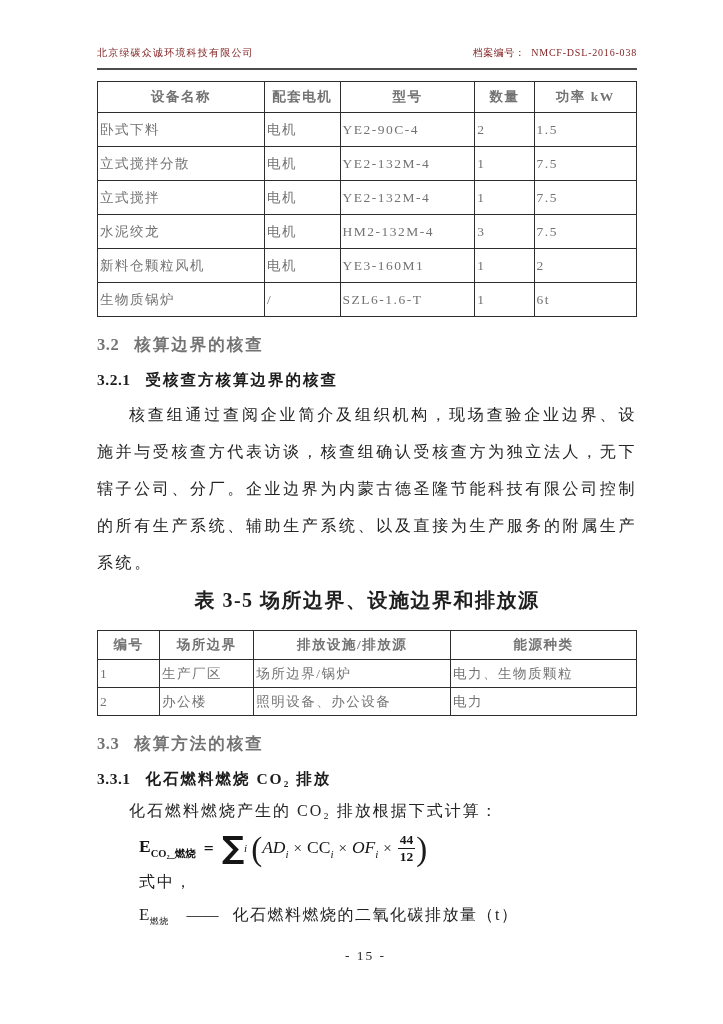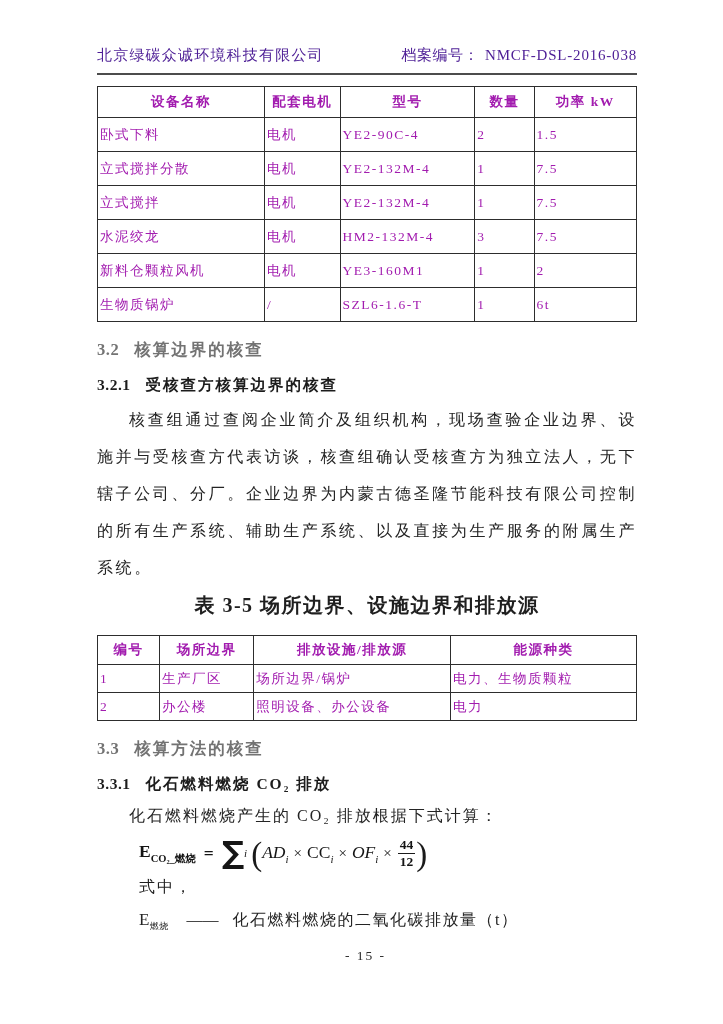--- a/index.html
+++ b/index.html
@@ -10,32 +10,32 @@
     background:#ffffff;
     box-sizing:border-box;
     padding:46px 86px 0 97px;
     font-family:"Liberation Serif","DejaVu Serif",serif;
     color:#1f1f1f;
     overflow:hidden;
   }
   
   .doc-header{
     display:flex;justify-content:space-between;align-items:flex-end;
-    font-size:15px;letter-spacing:1.2px;
+    font-size:10px;letter-spacing:1.2px;
     padding-bottom:8px;border-bottom:2px solid #4c4c4c;
-    color:#4c1d95;
+    color:#7f1d1d;
   }
   .doc-header .file-no{letter-spacing:0.5px;}
   .doc-header .file-no b{font-weight:normal;margin-left:6px;letter-spacing:0.8px;}
   
   table{border-collapse:collapse;width:100%;table-layout:fixed;}
   .tbl{margin-top:11px;font-size:13.5px;}
   .tbl th,.tbl td{
     border:1.6px solid #2d2d2d;vertical-align:middle;
-    letter-spacing:1.5px;padding:0 2px;color:#a21caf;
+    letter-spacing:1.5px;padding:0 2px;color:#737373;
   }
   .tbl th{font-weight:bold;height:30px;}
   .equip-tbl td{height:33px;}
   .equip-tbl col.c1{width:31%;}.equip-tbl col.c2{width:14%;}
   .equip-tbl col.c3{width:25%;}.equip-tbl col.c4{width:11%;}
   .equip-tbl col.c5{width:19%;}
   .latin{letter-spacing:0.4px;}
   .bound-tbl{margin-top:16px;}
   .bound-tbl th{height:28px;}
   .bound-tbl td{height:27px;}

